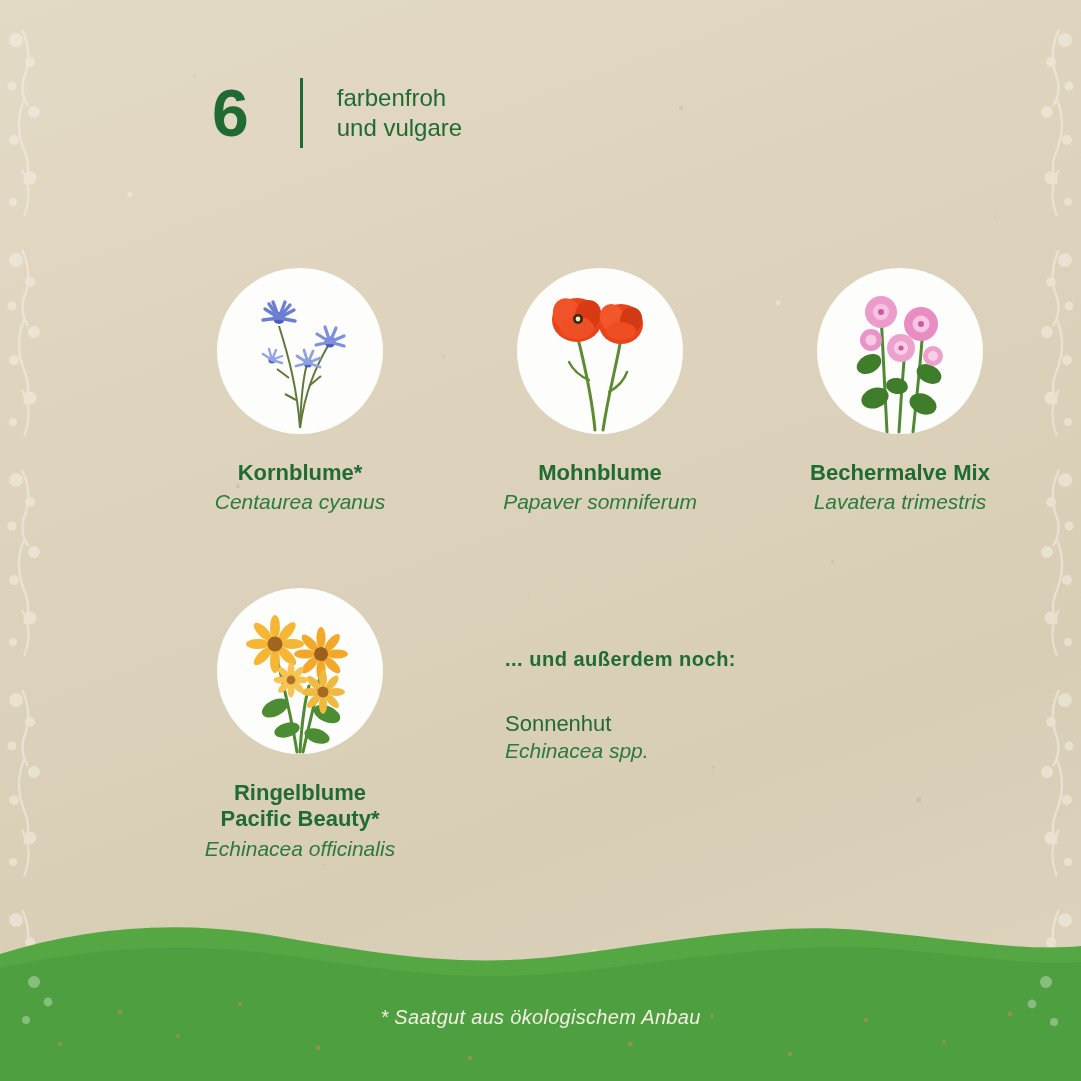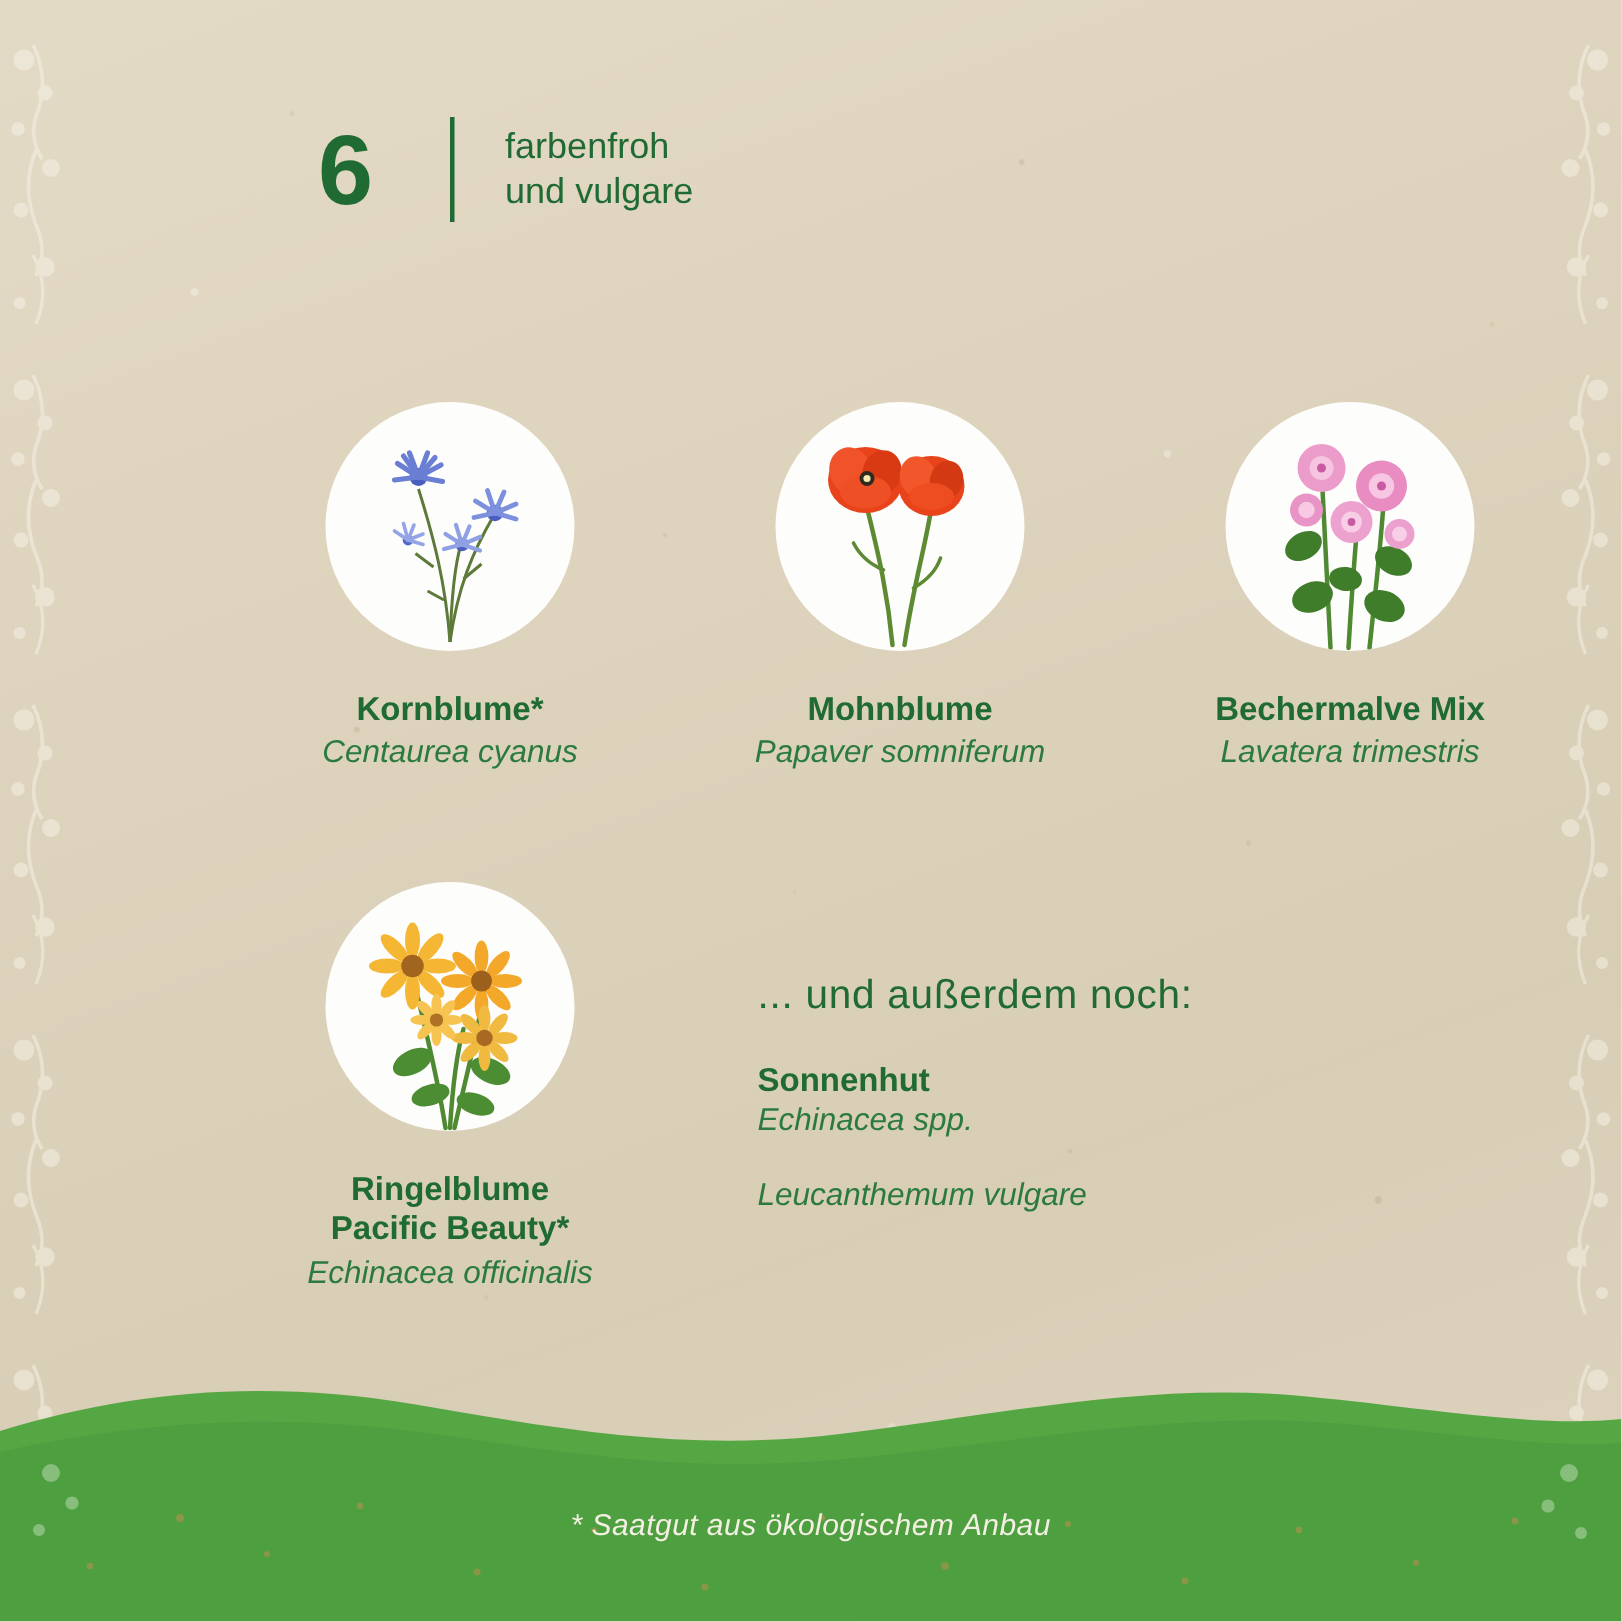--- a/index.html
+++ b/index.html
@@ -138,29 +138,29 @@
 
   
   .extras {
     position: absolute;
     top: 648px;
     left: 505px;
     width: 470px;
   }
   .extras-title {
     color: #1f6b33;
-    font-size: 27px;
-    font-weight: 400;
+    font-size: 20px;
+    font-weight: 700;
     letter-spacing: 0.5px;
-    margin-bottom: 28px;
+    margin-bottom: 40px;
   }
   .extra-item { margin-bottom: 26px; }
   .extra-name {
     color: #1f6b33;
-    font-weight: 700;
+    font-weight: 400;
     font-size: 22px;
   }
   .extra-latin {
     color: #2b7a3f;
     font-style: italic;
     font-size: 21px;
     margin-top: 2px;
   }
 
   
@@ -553,21 +553,20 @@
 
   <div class="extras">
     <div class="extras-title">... und außerdem noch:</div>
 
     <div class="extra-item">
       <div class="extra-name">Sonnenhut</div>
       <div class="extra-latin">Echinacea spp.</div>
     </div>
 
     <div class="extra-item">
-      <div class="extra-latin">Leucanthemum vulgare</div>
     </div>
   </div>
 
   <div class="green-band">
     <svg width="1081" height="165" viewBox="0 0 1081 165" xmlns="http://www.w3.org/2000/svg" aria-hidden="true">
       <path d="M0 38 C90 10 180 4 275 20 C380 38 460 52 560 40 C660 28 760 6 860 14 C950 22 1020 36 1081 30 L1081 165 L0 165 Z" fill="#55a744"></path>
       <path d="M0 52 C100 30 190 26 290 40 C400 56 470 66 570 56 C670 46 780 26 880 32 C960 38 1030 50 1081 46 L1081 165 L0 165 Z" fill="#4e9d3e" opacity="0.85"></path>
       <g fill="#c78d52" opacity="0.5">
         <circle cx="120" cy="96" r="2.6"></circle>
           <circle cx="178" cy="120" r="2"></circle>

